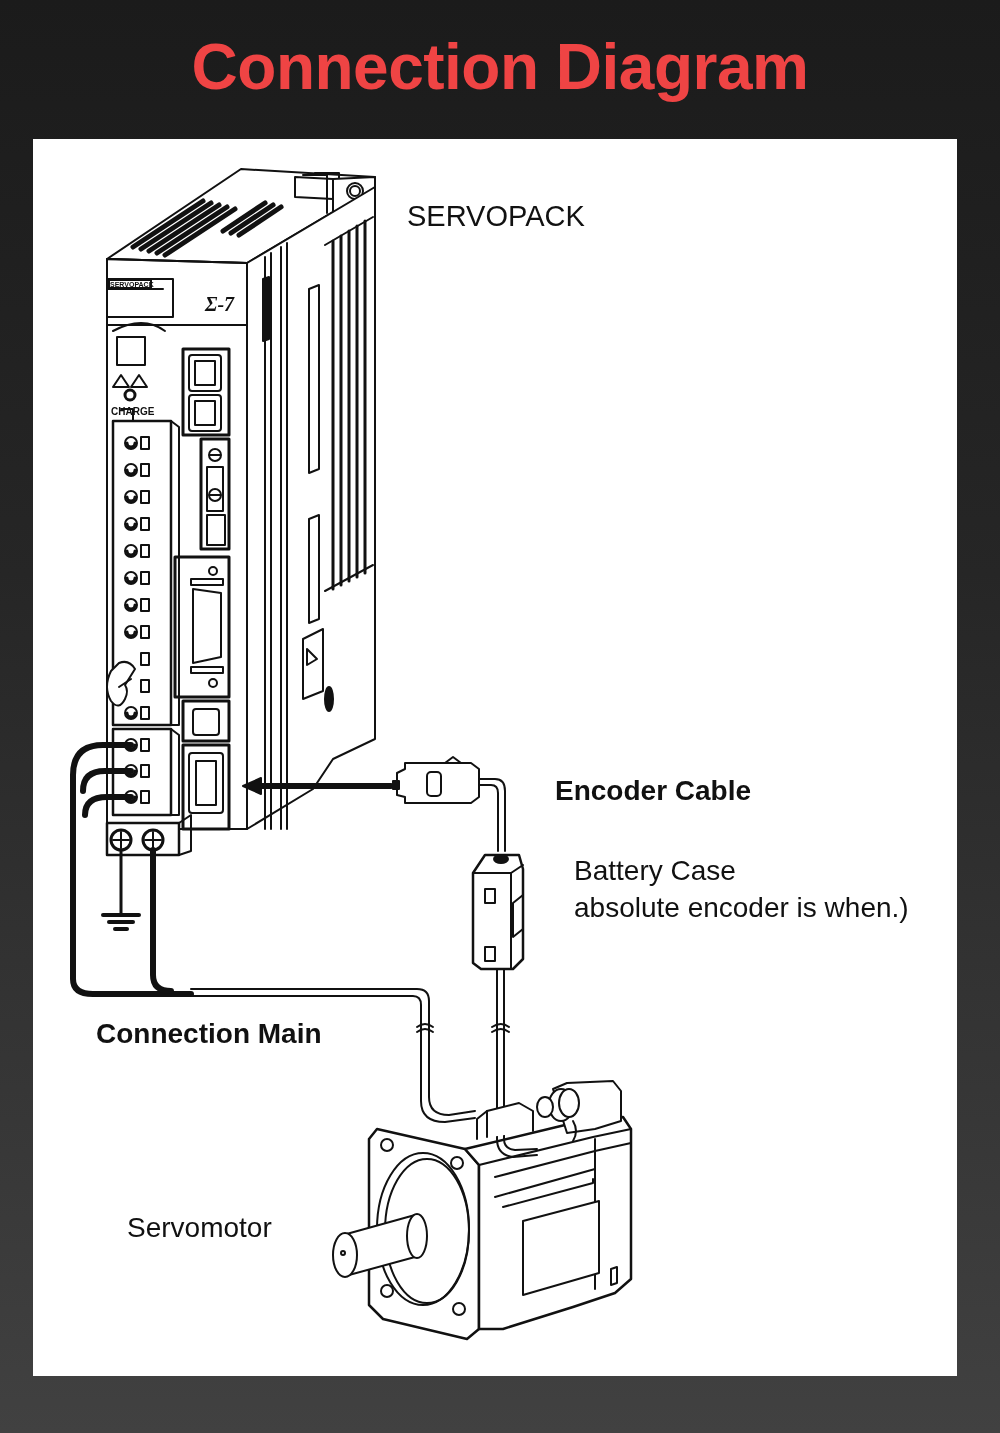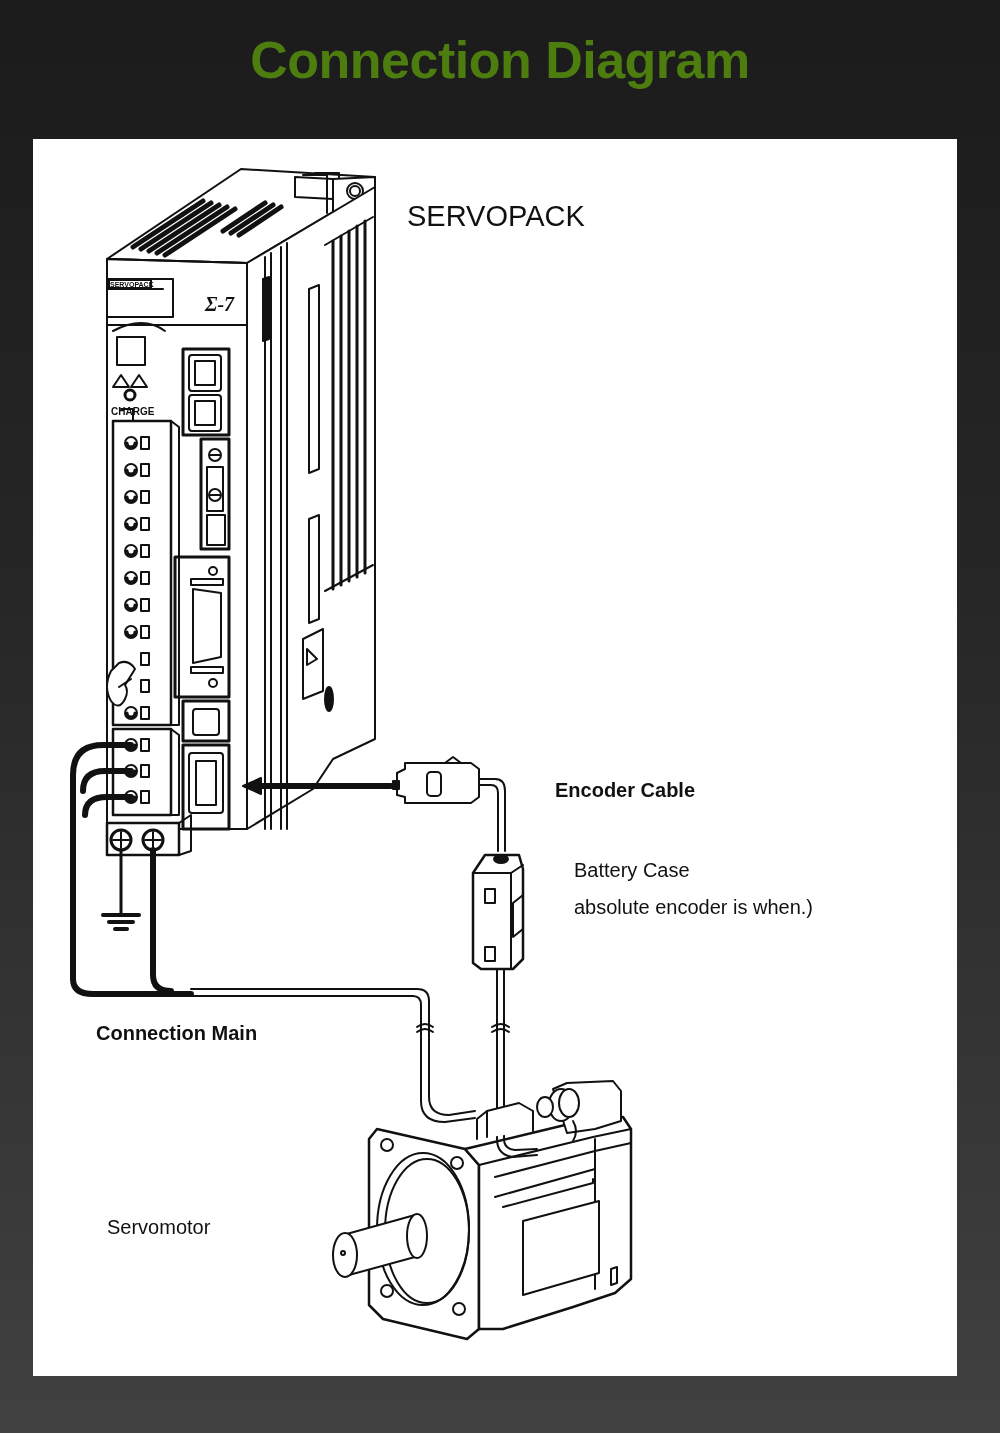--- a/index.html
+++ b/index.html
@@ -4,35 +4,35 @@
 <style>
   html, body { margin: 0; padding: 0; }
   body {
     width: 1000px; height: 1433px; overflow: hidden;
     background: linear-gradient(180deg, #1b1b1b 0%, #262626 40%, #3a3a3a 85%, #414141 100%);
     font-family: "Liberation Sans", "DejaVu Sans", sans-serif;
     position: relative;
   }
   .title {
     position: absolute; left: 0; top: 30px; width: 1000px;
-    text-align: center; font-size: 52px; font-weight: bold;
-    color: #4d7c0f; letter-spacing: -0.5px;
+    text-align: center; font-size: 64px; font-weight: bold;
+    color: #ef4444; letter-spacing: -0.5px;
   }
   .panel {
     position: absolute; left: 33px; top: 139px; width: 924px; height: 1237px;
     background: #ffffff; overflow: hidden;
   }
   .panel svg { position: absolute; left: 0; top: 0; }
-  .lbl { position: absolute; color: #111; font-size: 20px; line-height: 37px; white-space: nowrap; }
+  .lbl { position: absolute; color: #111; font-size: 28px; line-height: 37px; white-space: nowrap; }
   .lbl.bold { font-weight: bold; }
   .lbl-servopack { left: 374px; top: 59px; font-size: 29px; }
   .lbl-encoder { left: 522px; top: 633px; }
   .lbl-battery { left: 541px; top: 713px; }
   .lbl-main { left: 63px; top: 876px; }
-  .lbl-motor { left: 74px; top: 1070px; text-align: center; }
+  .lbl-motor { left: 94px; top: 1070px; text-align: center; }
 </style>
 </head>
 <body>
 
 <div class="title">Connection Diagram</div>
 
 <div class="panel">
   <svg width="924" height="1237" viewBox="0 0 924 1237" fill="none" stroke="#111" stroke-width="2" stroke-linejoin="round" stroke-linecap="round">
 
     <g>

